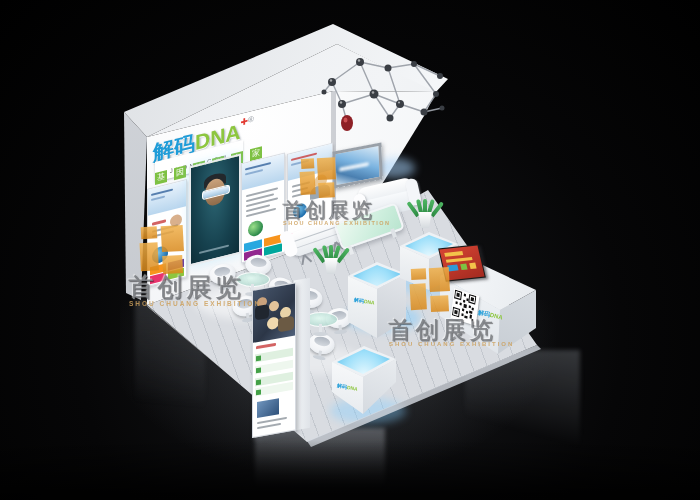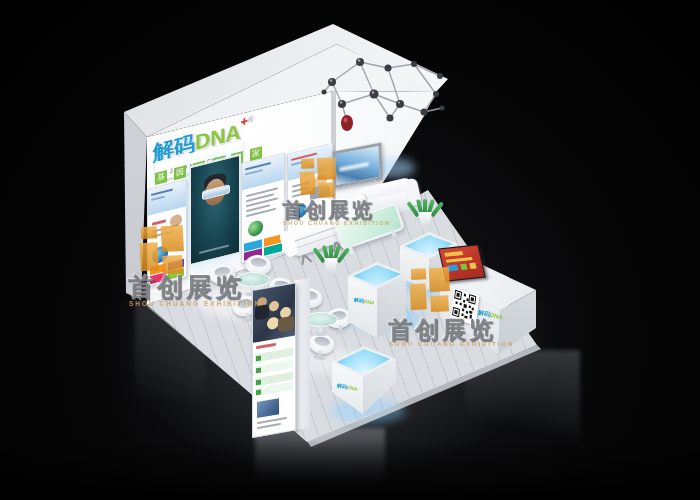--- a/index.html
+++ b/index.html
@@ -20,21 +20,21 @@
   .gtable .top{position:absolute;left:0;top:0;width:32px;height:13px;border-radius:50%;
      border:1px solid rgba(255,255,255,.9);
      background:radial-gradient(ellipse at 45% 40%, rgba(225,248,240,.95), rgba(160,205,195,.8));}
   .gtable .stem{position:absolute;left:15px;top:12px;width:3px;height:9px;background:#e2e6ea;}
   .gtable .foot{position:absolute;left:9px;top:20px;width:15px;height:4px;border-radius:50%;background:#d0d5db;}
   .leaf{position:absolute;bottom:12px;width:4px;height:17px;border-radius:2px 2px 0 0;
      background:linear-gradient(180deg,#4fb763,#2d8a43);transform-origin:50% 100%;}
   .pot{position:absolute;bottom:0;width:18px;height:16px;
      clip-path:polygon(12% 0,88% 0,72% 100%,28% 100%);
      background:linear-gradient(180deg,#ffffff,#d5dade);}
-  .wm-title{font-weight:bold;color:rgba(128,131,136,.92);letter-spacing:3px;
+  .wm-title{font-weight:normal;color:rgba(128,131,136,.92);letter-spacing:3px;
      text-shadow:1px 1px 1px rgba(25,25,28,.55),-1px -1px 1px rgba(255,255,255,.55);}
   .wm-sub{color:rgba(205,160,92,.85);letter-spacing:2px;font-weight:bold;}
   .wm-block{position:absolute;background:linear-gradient(180deg,#f0b04a,#d8881a);opacity:.85;}
   .poster{position:absolute;background:#fff;border:1px solid rgba(198,204,212,.7);
      box-shadow:1px 2px 3px rgba(120,126,134,.35);}
   .phead{position:absolute;left:0;top:0;right:0;height:26px;
      background:linear-gradient(180deg,#e9f3fc,#b9d6ee);}
   .pblock{position:absolute;height:8px;}
   .tinytxt{position:absolute;font-size:6px;line-height:6px;white-space:nowrap;}
   .logo-cn{color:#1f9cd8;font-weight:bold;}

